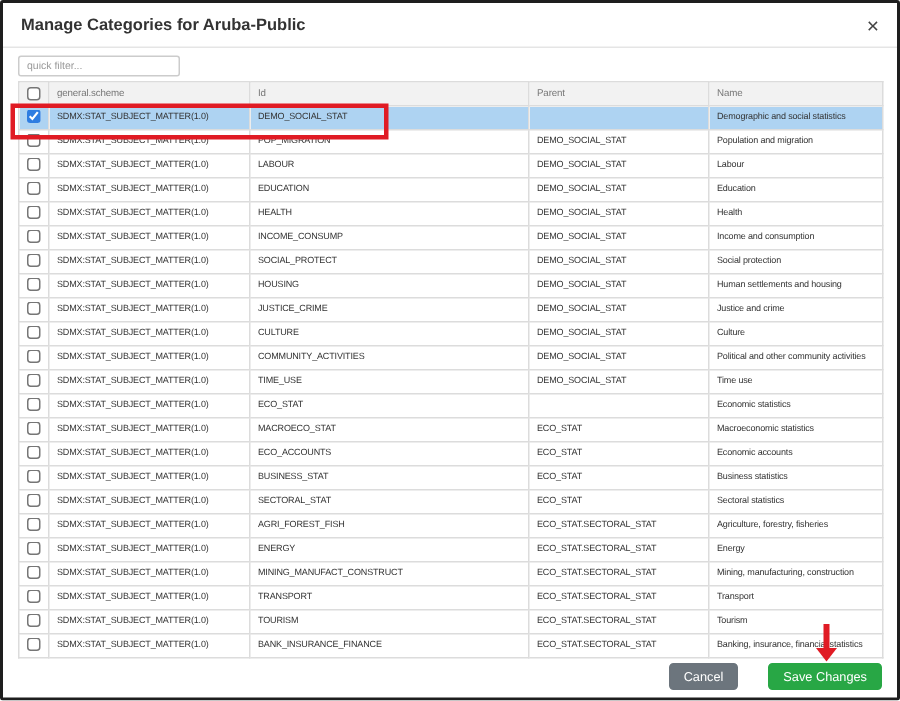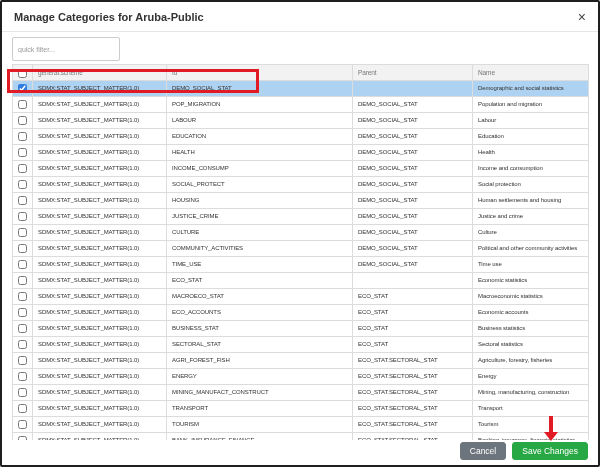--- a/index.html
+++ b/index.html
@@ -8,36 +8,36 @@
 
   .modal { position:relative; width:600px; height:467px; border:2px solid #1e1e1e;
            border-radius:2px; background:#fff; overflow:hidden; display:flex; flex-direction:column; }
 
   .modal-header { flex:0 0 30px; display:flex; align-items:center; justify-content:space-between;
                   padding:0 12px; border-bottom:1px solid #e5e5e5; }
   .modal-title { font-size:11px; font-weight:bold; color:#333; }
   .close { font-size:14px; color:#444; line-height:1; cursor:pointer; }
 
   .modal-body { flex:1 1 auto; padding:5px 10px 0; overflow:hidden; }
-  .filter { display:block; width:108px; height:24px; font-size:7px; padding:2px 5px;
+  .filter { display:block; width:108px; height:14px; font-size:7px; padding:2px 5px;
             border:1px solid #ccc; border-radius:2px; margin-bottom:3px; color:#333; outline:none;
             font-family:inherit; }
   .filter::placeholder { color:#9a9a9a; }
 
   table { width:100%; border-collapse:collapse; table-layout:fixed; }
   th, td { border:1px solid #dcdcdc; height:15px; line-height:15px; padding:0 5px;
            font-size:6px; letter-spacing:-0.1px; white-space:nowrap; overflow:hidden;
            text-align:left; font-weight:normal; color:#333; }
   th { background:#f2f2f2; color:#777; font-size:6.5px; }
   th.cb, td.cb { padding:0 2px; text-align:center; }
   input[type=checkbox] { width:9px; height:9px; margin:0; vertical-align:middle; accent-color:#2f7de1; }
   tr.selected td { background:var(--sel-blue); }
 
   .modal-footer { flex:0 0 25px; display:flex; justify-content:flex-end; align-items:center;
-                  gap:6px; padding:0 10px 4px; }
+                  gap:20px; padding:0 10px 4px; }
   .btn { height:18px; font-size:8.5px; padding:0 9px; border-radius:3px; border:1px solid transparent;
          color:#fff; font-family:inherit; cursor:pointer; }
   .btn-cancel { background:var(--gray); border-color:var(--gray); }
   .btn-save { background:var(--green); border-color:var(--green);text-align:right; }
 
   
   .red-box { position:absolute; left:5px; top:67px; width:252px; height:24px;
              border:3px solid var(--red); z-index:5; pointer-events:none; }
   .red-arrow { position:absolute; left:542px; top:414px; z-index:5; pointer-events:none; }
   .red-arrow .shaft { width:4px; height:16px; background:var(--red); margin-left:5px; }

